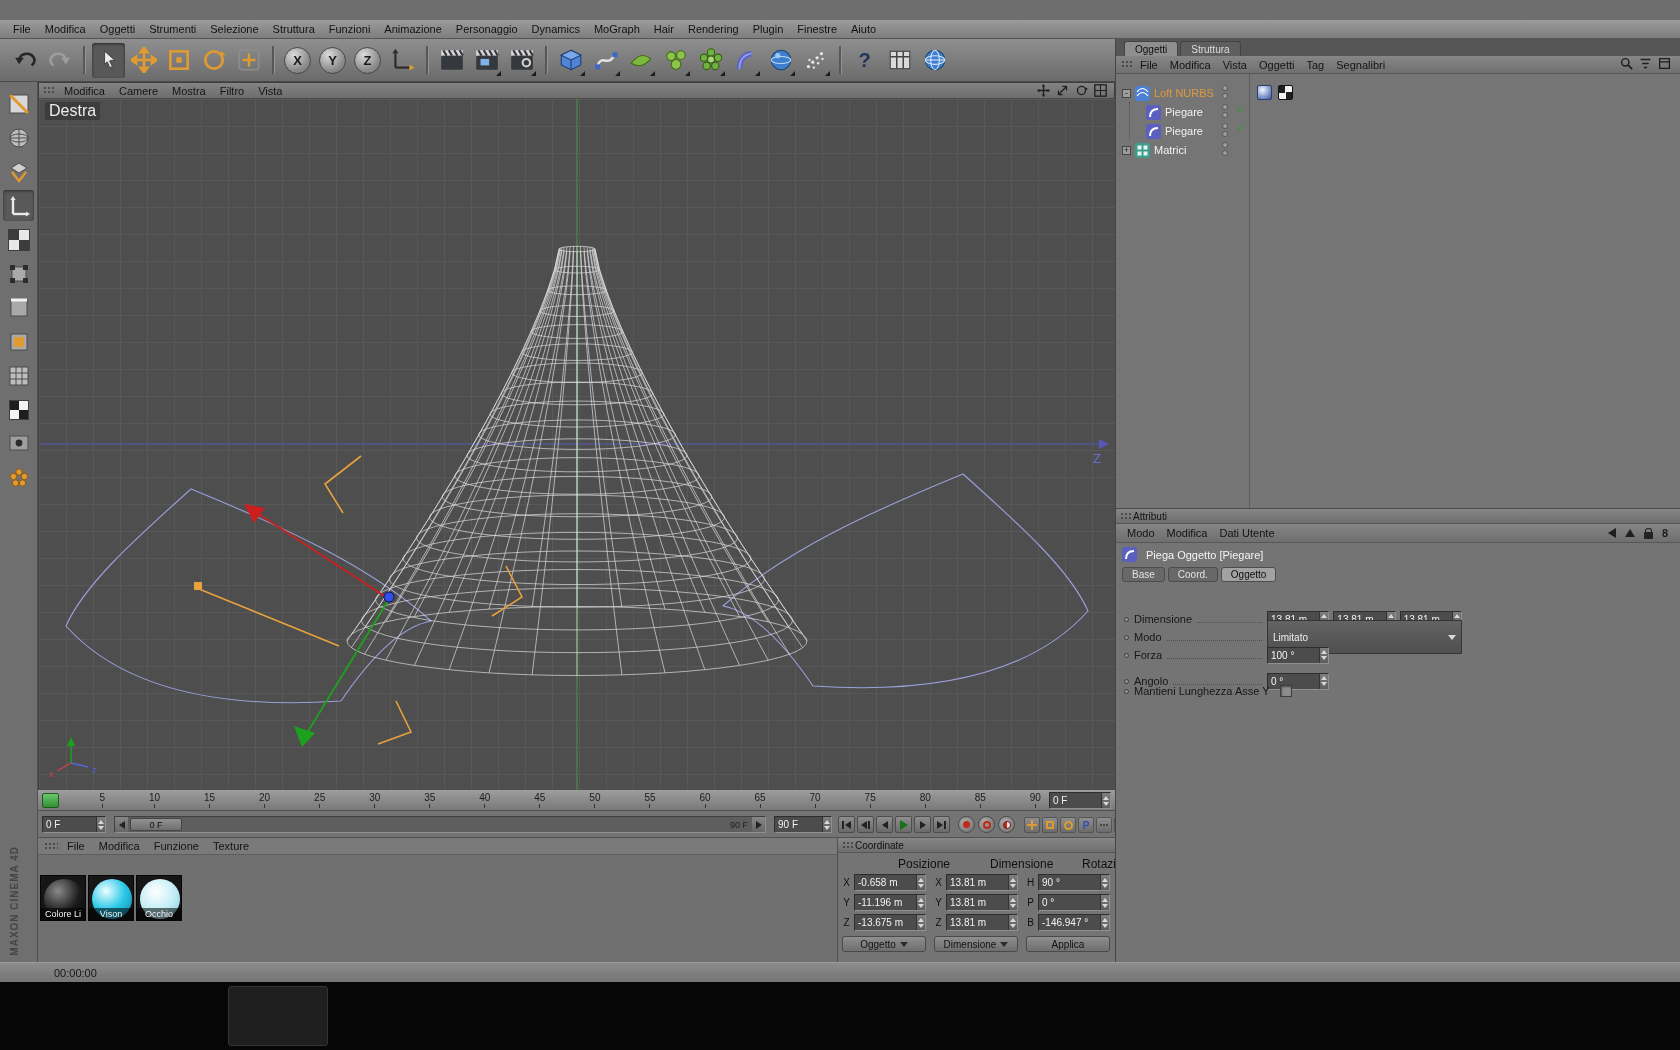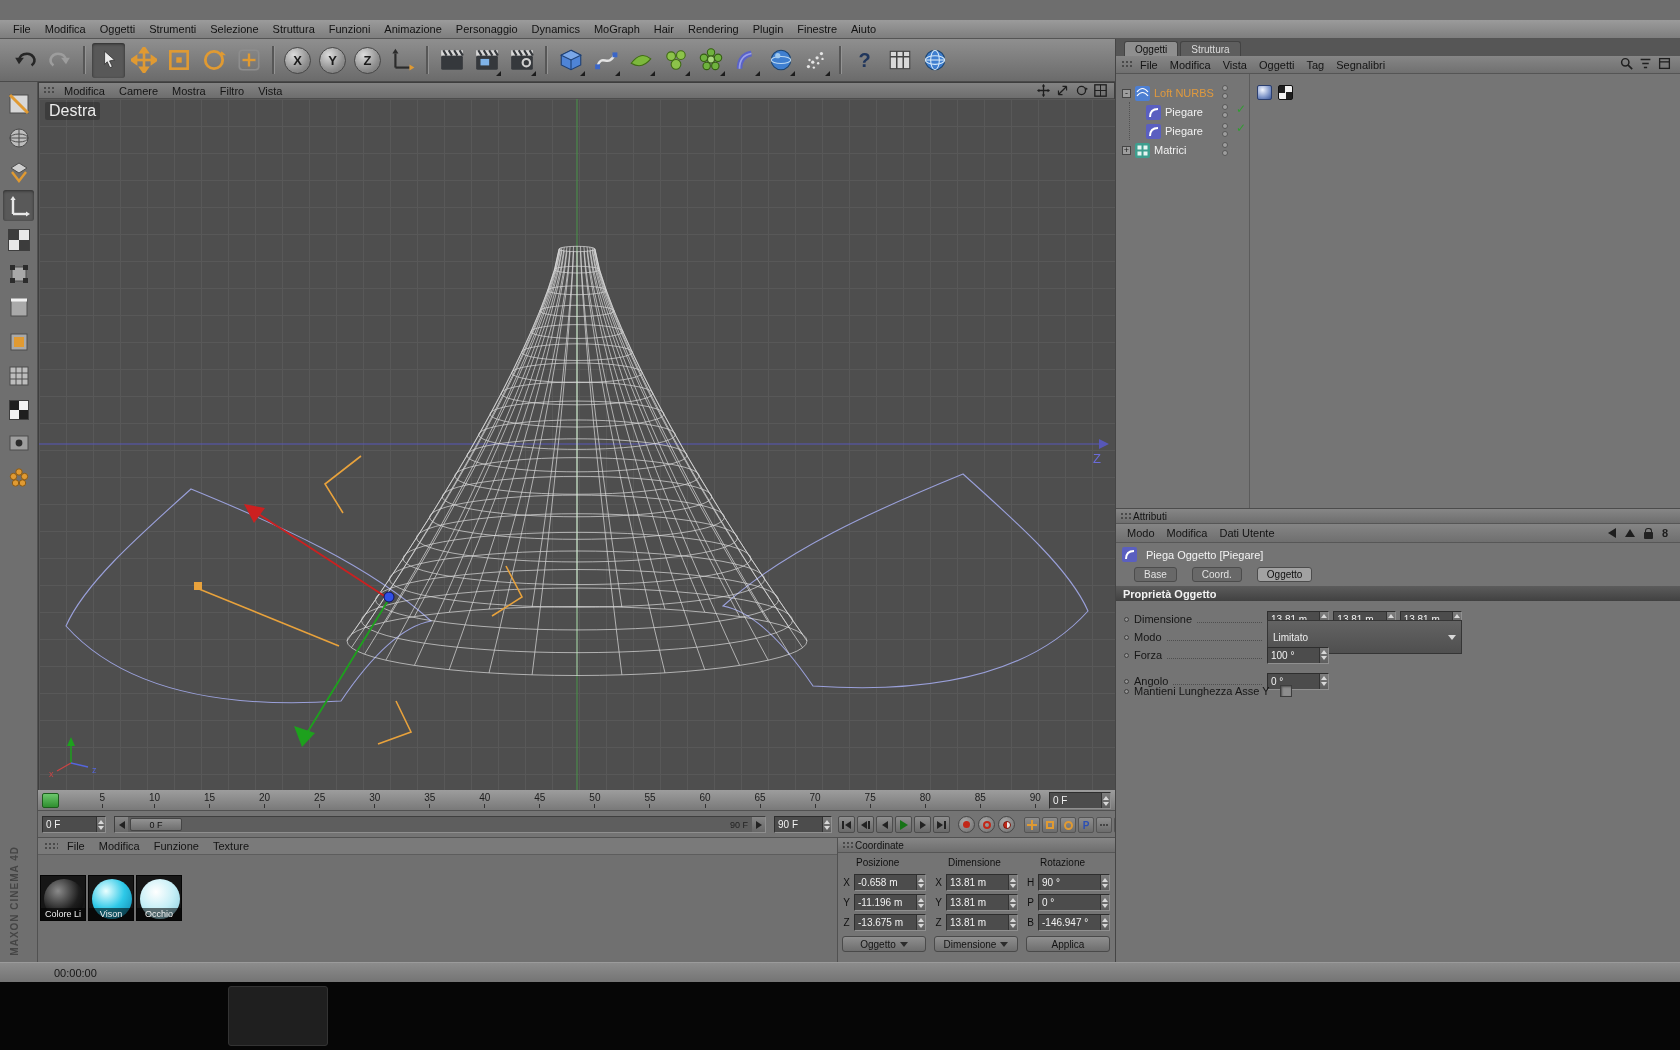--- a/index.html
+++ b/index.html
@@ -86,21 +86,21 @@
 
 #materials{position:absolute;left:38px;top:838px;width:800px;height:124px;background:#707070;border-right:1px solid #515151;}
 .phead{height:15px;background:linear-gradient(#868686,#6e6e6e);border-bottom:1px solid #565656;display:flex;align-items:center;padding:0 4px;font-size:10px;color:#121212;}
 .pmenu{height:17px;background:#7a7a7a;border-bottom:1px solid #5d5d5d;display:flex;align-items:center;padding:0 6px;}
 .pmenu span{font-size:11px;color:#141414;padding:0 7px;}
 .mthumb{position:absolute;top:37px;width:46px;height:46px;background:#161616;border:1px solid #050505;}
 .msphere{position:absolute;left:3px;top:3px;width:40px;height:40px;border-radius:50%;}
 .mlabel{position:absolute;left:0;bottom:0;width:100%;height:12px;background:rgba(0,0,0,.55);color:#f0f0f0;font-size:9px;line-height:12px;text-align:center;overflow:hidden;white-space:nowrap;}
 
 #coords{position:absolute;left:838px;top:838px;width:277px;height:124px;background:#747474;}
-.cohdr{position:absolute;top:19px;font-size:10px;color:#101010;}
+.cohdr{position:absolute;top:19px;font-size:12px;color:#101010;margin-left:42px;}
 .corow{position:absolute;display:flex;align-items:center;gap:3px;}
 .colab{width:9px;font-size:10px;color:#101010;text-align:center;}
 .cofld{width:72px;}
 .cobtn{position:absolute;top:98px;width:84px;height:16px;background:linear-gradient(#8f8f8f,#6e6e6e);border:1px solid #4a4a4a;border-radius:3px;font-size:10px;color:#131313;display:flex;align-items:center;justify-content:center;gap:4px;}
 .dar{width:0;height:0;border-left:4px solid transparent;border-right:4px solid transparent;border-top:5px solid #2c2c2c;}
 
 #rightpanel{position:absolute;left:1115px;top:39px;width:565px;height:923px;background:#757575;border-left:1px solid #454545;}
 #omtabs{position:absolute;left:0;top:0;width:100%;height:17px;background:#565656;display:flex;align-items:flex-end;padding-left:8px;gap:2px;}
 .omtab{height:15px;padding:0 10px;font-size:10px;display:flex;align-items:center;border-radius:3px 3px 0 0;border:1px solid #434343;border-bottom:none;}
 .omtab.active{background:#8f8f8f;color:#0e0e0e;}
@@ -127,21 +127,21 @@
 #attrmenu{position:absolute;left:0;top:15px;width:100%;height:19px;background:linear-gradient(#858585,#6f6f6f);border-bottom:1px solid #575757;display:flex;align-items:center;padding:0 5px;}
 #attrmenu span.mi{font-size:11px;color:#141414;padding:0 6px;}
 #attricons{margin-left:auto;display:flex;gap:9px;align-items:center;padding-right:8px;}
 .tri-left{width:0;height:0;border-top:5px solid transparent;border-bottom:5px solid transparent;border-right:8px solid #1e1e1e;}
 .tri-up{width:0;height:0;border-left:5px solid transparent;border-right:5px solid transparent;border-bottom:8px solid #1e1e1e;}
 .lockico{width:9px;height:7px;background:#222;border-radius:1px;position:relative;margin-top:4px;}
 .lockico::before{content:"";position:absolute;left:1px;top:-4px;width:5px;height:4px;border:1.5px solid #222;border-bottom:none;border-radius:3px 3px 0 0;}
 #attrtitle{position:absolute;left:6px;top:38px;display:flex;align-items:center;gap:5px;}
 #attrtitle .t{font-size:11px;color:#f4f4f4;}
 #attrtabs{position:absolute;left:6px;top:58px;display:flex;gap:3px;}
-.atab{height:15px;padding:0 9px;font-size:10px;display:flex;align-items:center;border:1px solid #4c4c4c;border-radius:3px;margin-left:12px;}
+.atab{height:15px;padding:0 9px;font-size:10px;display:flex;align-items:center;border:1px solid #4c4c4c;border-radius:3px;}
 .atab.inactive{background:#686868;color:#e2e2e2;}
 .atab.active{background:#a2a2a2;color:#0f0f0f;}
 #attrsection{position:absolute;left:0;top:77px;width:100%;height:15px;background:linear-gradient(#5c5c5c,#414141);color:#f2f2f2;font-weight:bold;font-size:11px;display:flex;align-items:center;padding:0 7px;}
 .arow{position:absolute;left:8px;width:338px;height:16px;display:flex;align-items:center;}
 .plab{font-size:11px;color:#161616;display:flex;align-items:center;gap:5px;white-space:nowrap;}
 .adot{width:5px;height:5px;border-radius:50%;border:1px solid #3f3f3f;background:#939393;flex:none;}
 .lead{flex:1;border-bottom:1px dotted #4e4e4e;height:8px;margin:0 5px;}
 .agrp{width:195px;display:flex;gap:4px;flex:none;}
 .afld{flex:1;}
 .afld62{width:62px;flex:none;}
@@ -967,21 +967,20 @@
               <path d="M4 12q0-8 8-8" stroke="#fff" stroke-width="2" fill="none"></path>
             </svg>
           </span>
         <span class="t">Piega Oggetto [Piegare]</span>
       </div>
       <div id="attrtabs">
         <span class="atab inactive">Base</span>
         <span class="atab inactive">Coord.</span>
         <span class="atab active">Oggetto</span>
       </div>
-      <div id="attrsection">Proprietà Oggetto</div>
 
       <div class="arow" style="top:102px">
         <span class="plab">
             <span class="adot"></span>
             <span>Dimensione</span>
           </span>
         <span class="lead"></span>
         <span class="agrp">
           <span class="fld afld">
               <span class="val">13.81 m</span>

